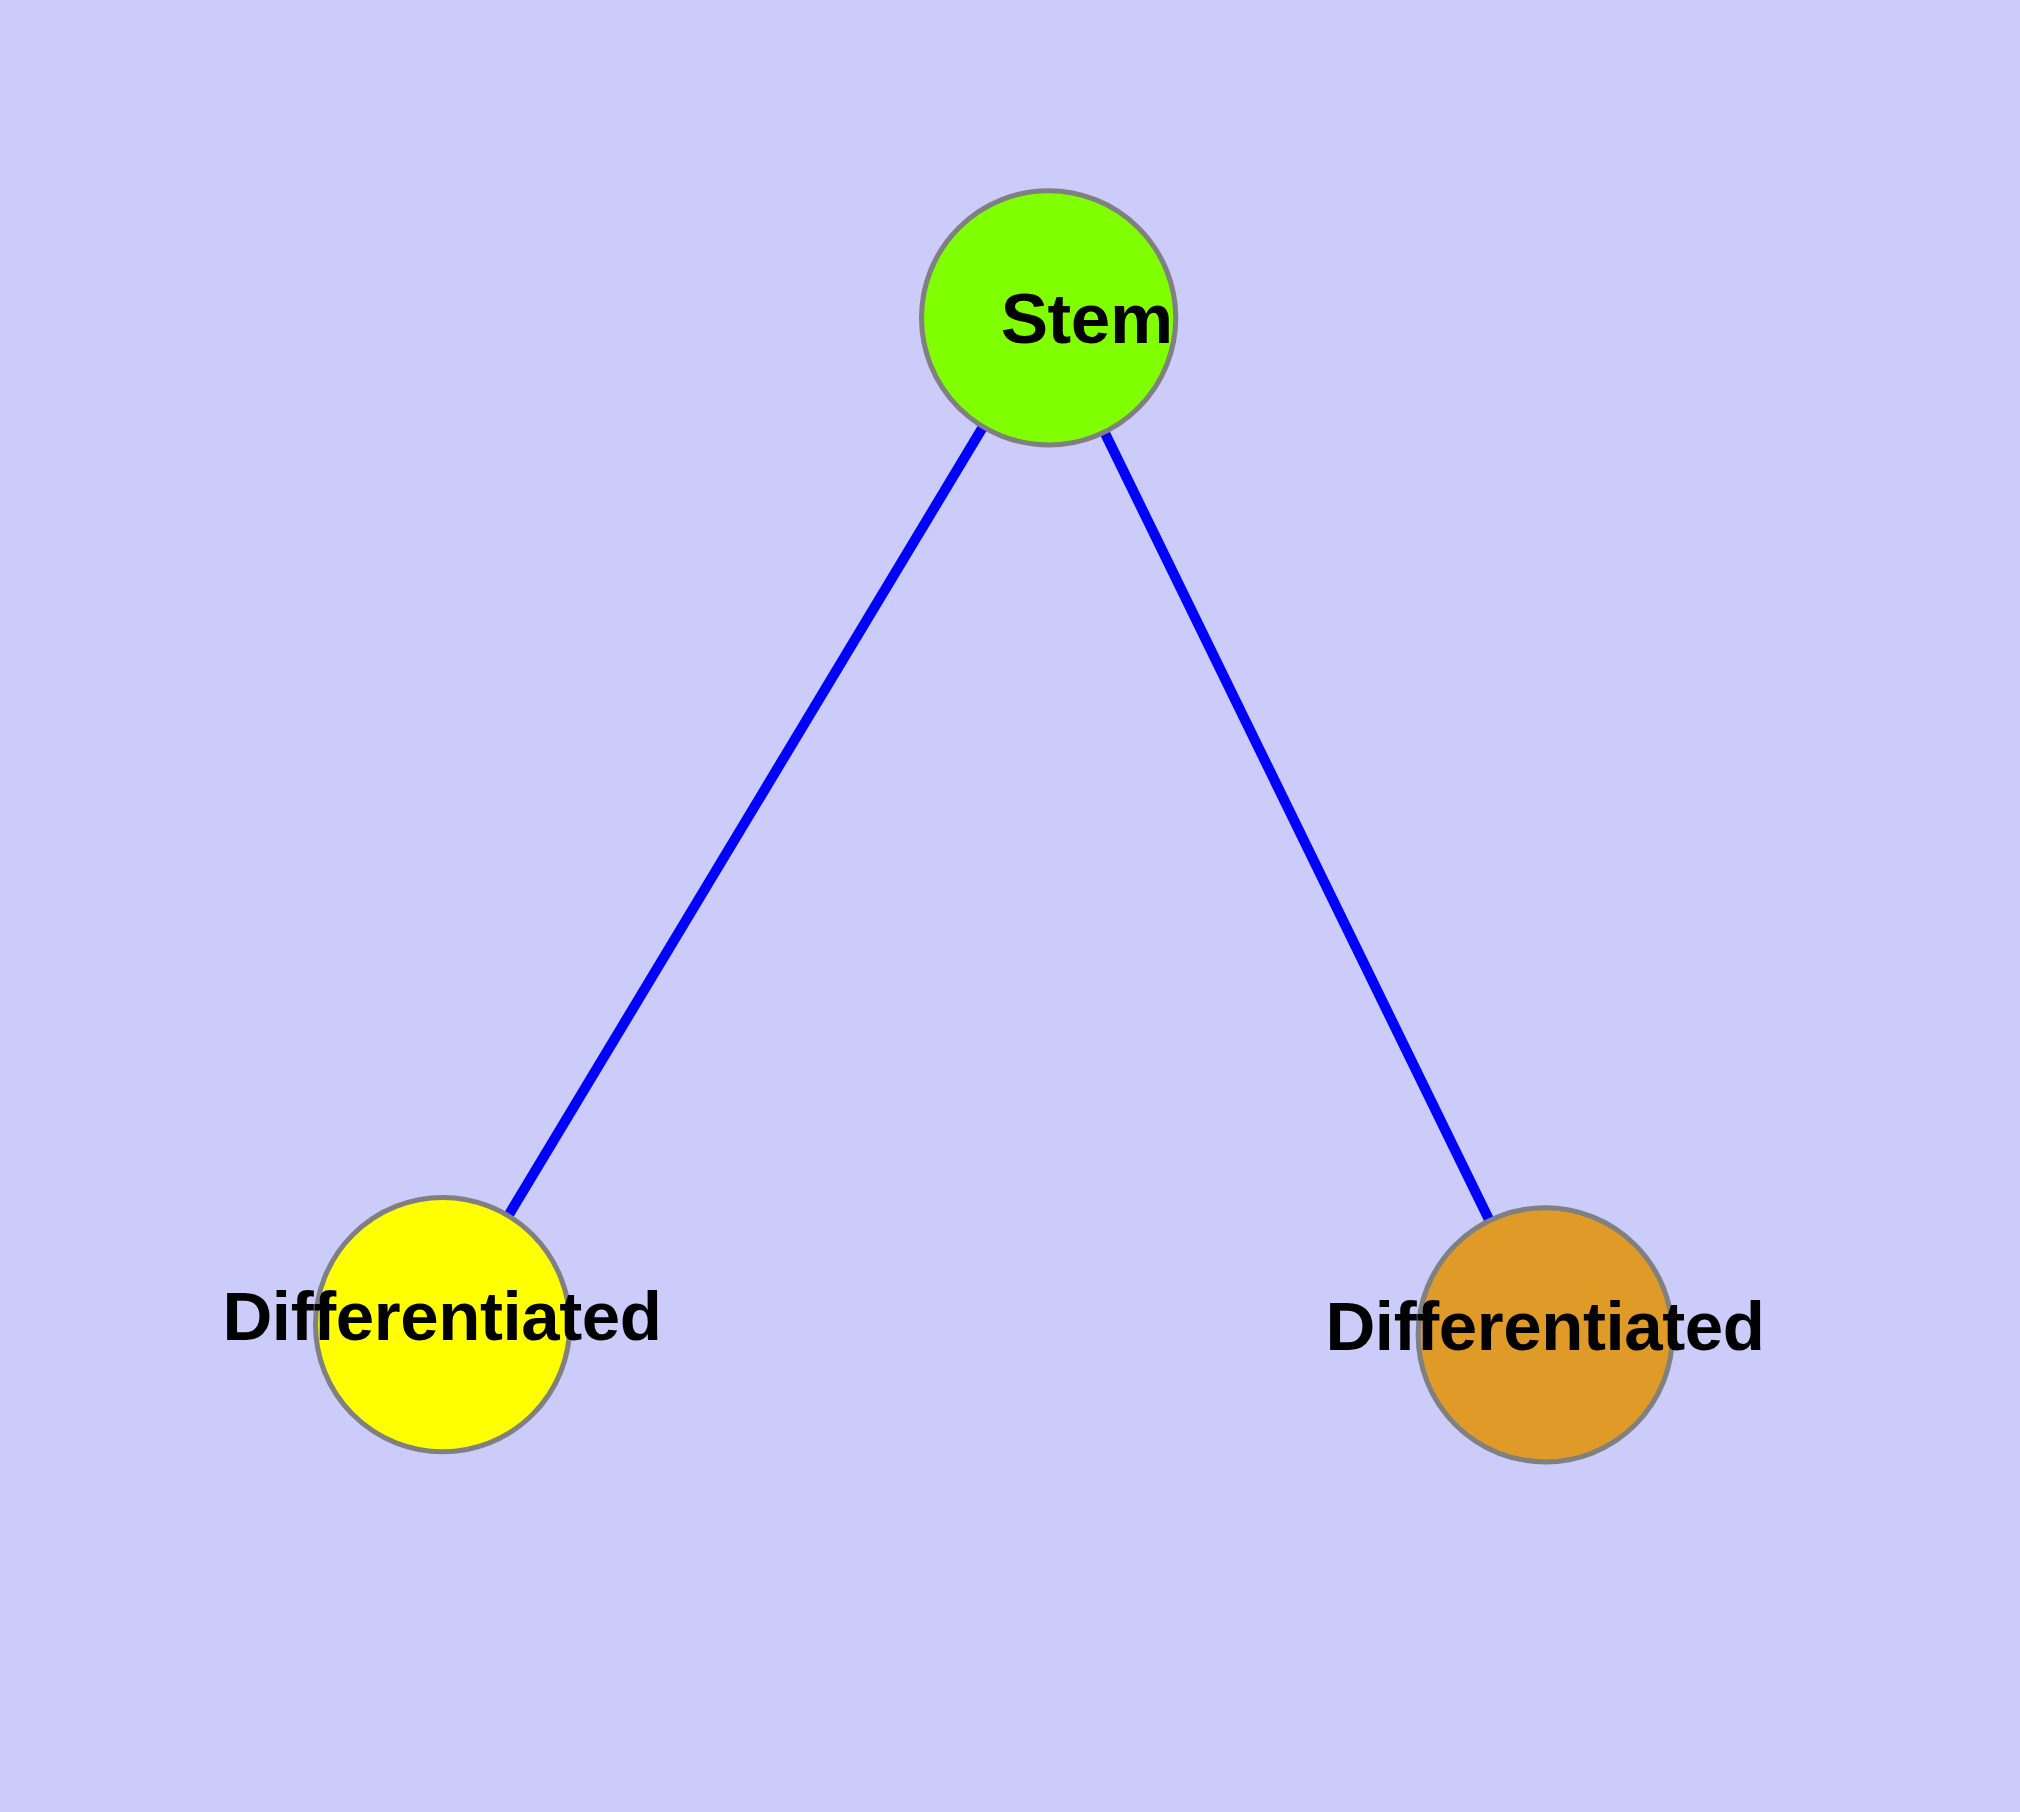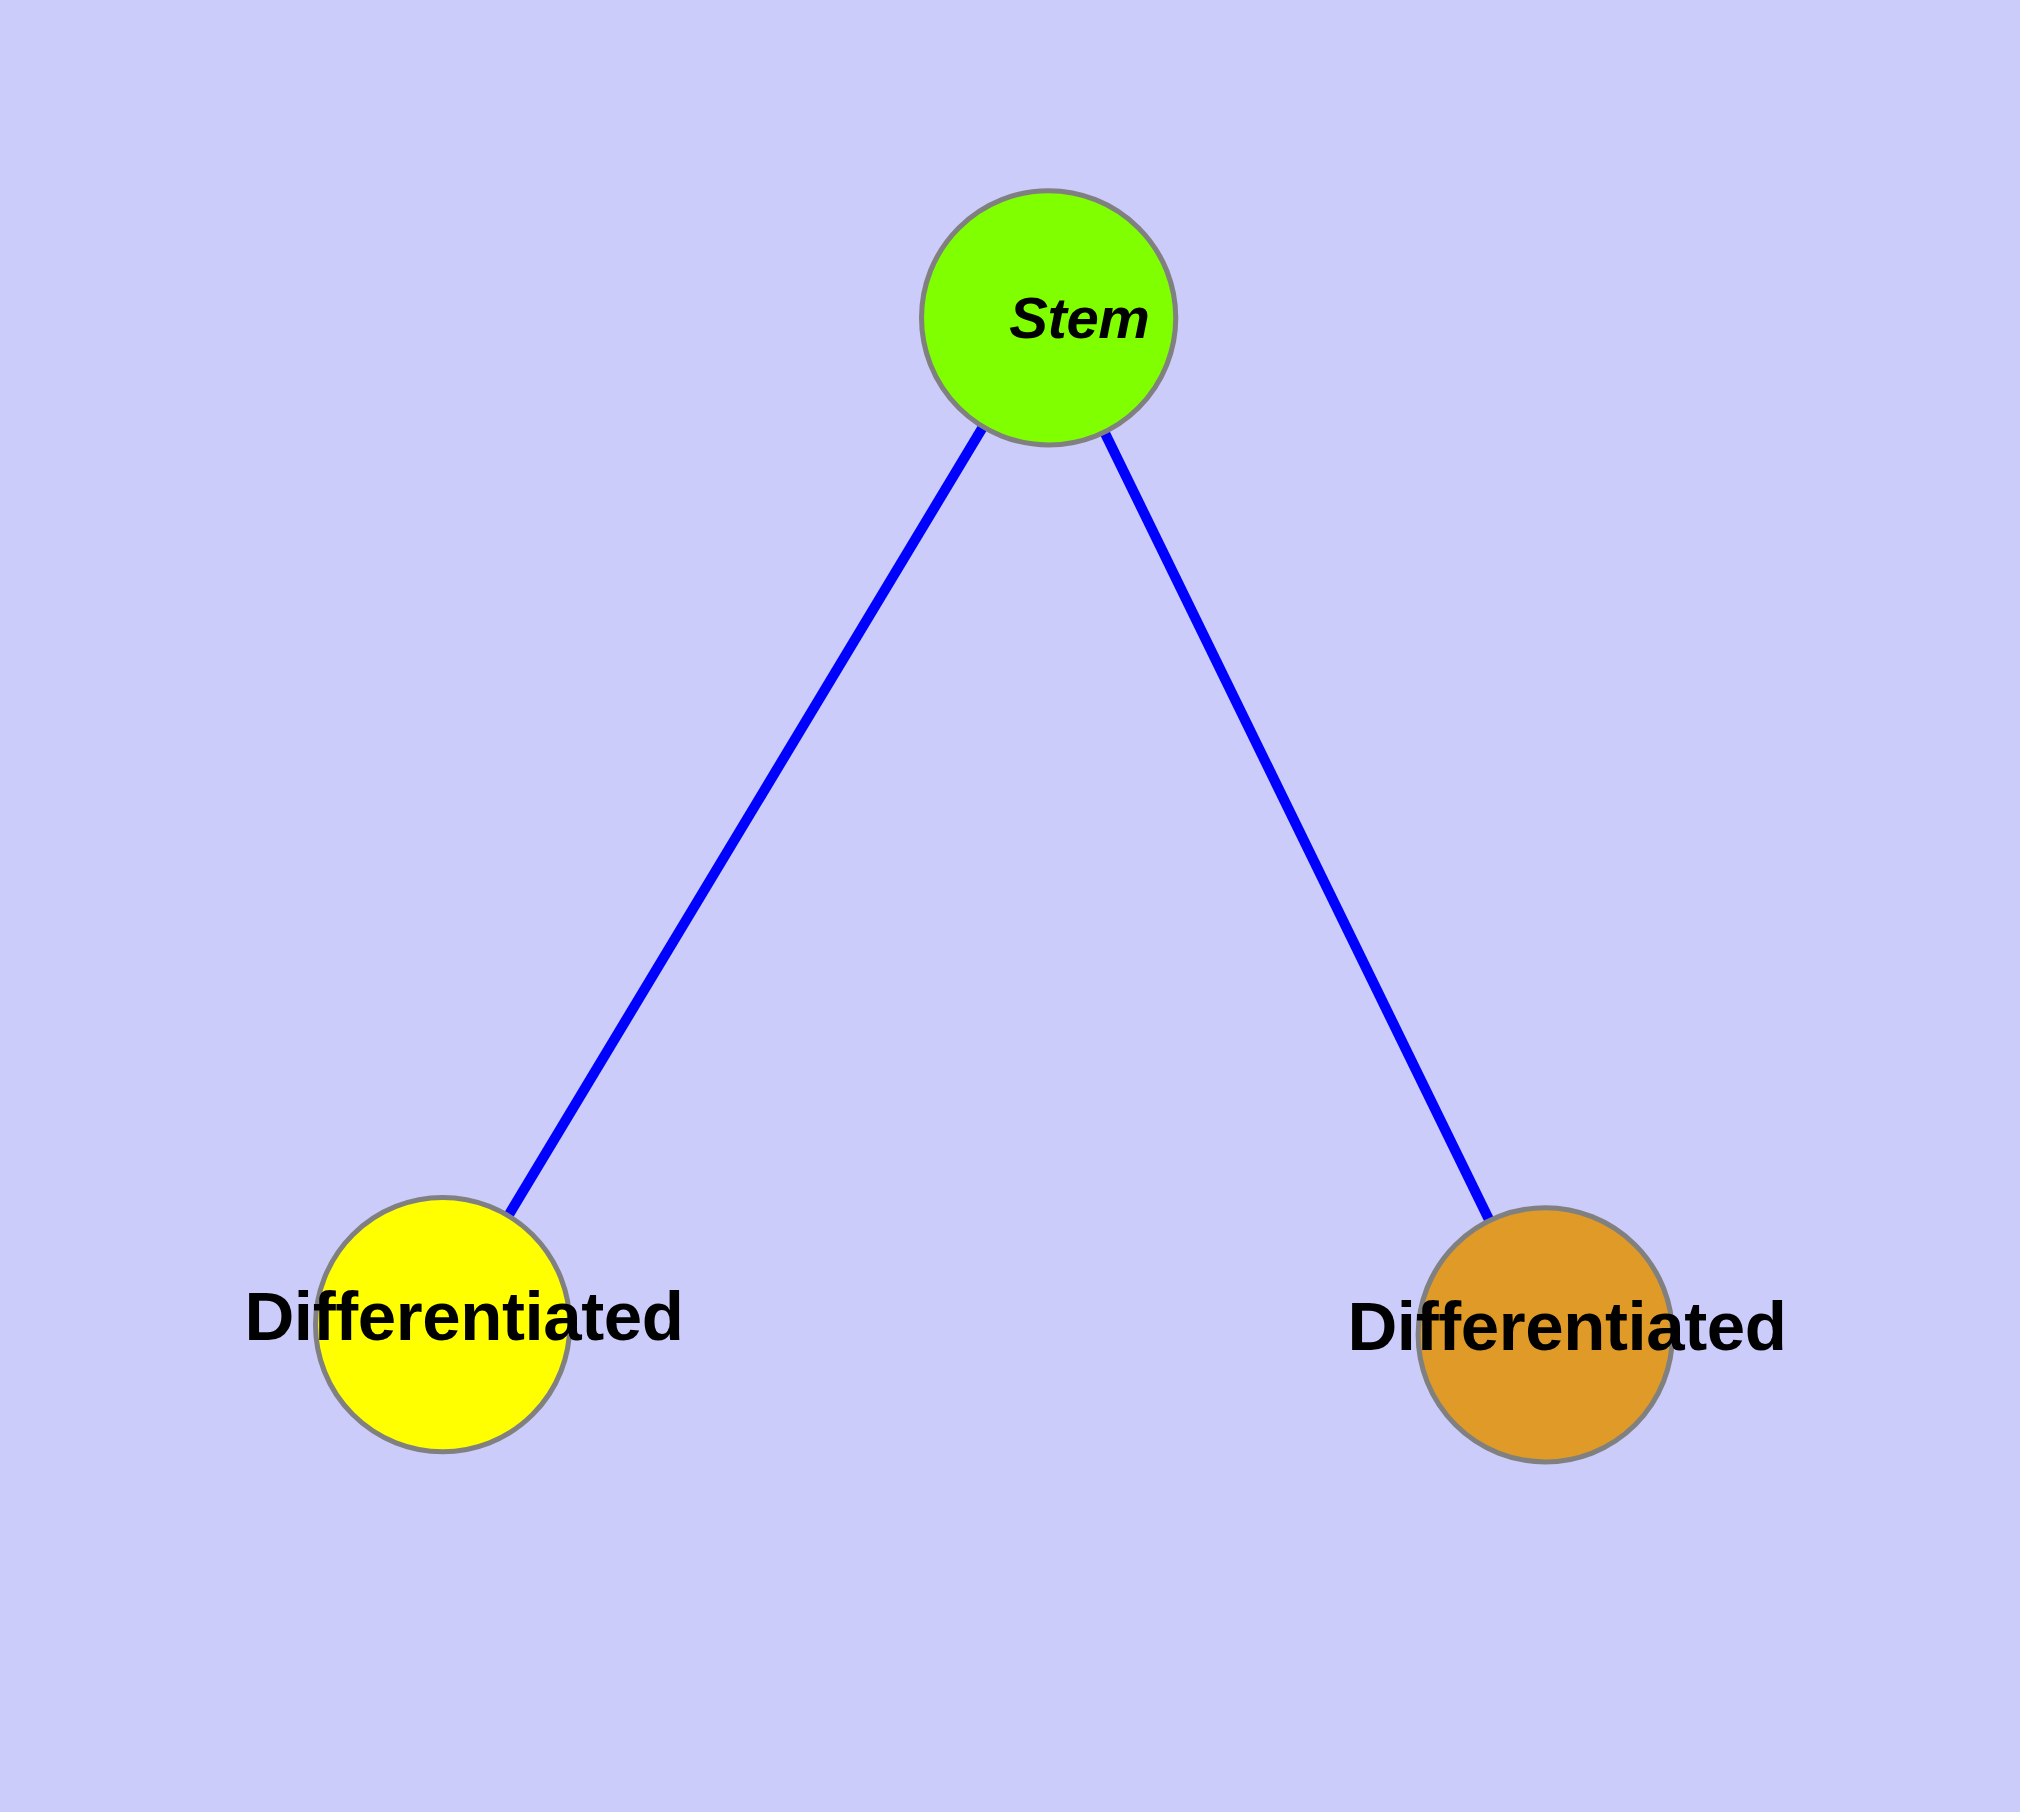--- a/index.html
+++ b/index.html
@@ -30,26 +30,24 @@
     font-family: "Liberation Sans", "DejaVu Sans", sans-serif;
     text-align: center;
     white-space: pre;
     line-height: 1.12;
     letter-spacing: -0.4px;
     transform: translate(-50%, -50%);
     pointer-events: none;
     user-select: none;
   }
   .node-label.lbl-stem {
-    font-size: 58px;
-    font-style: italic;
+    font-size: 71px;
   }
   .node-label.lbl-two-line {
     font-size: 69px;
-    margin-left: 22px;
   }
 </style>
 </head>
 <body style="background: rgb(204, 204, 250);">
 
 <div id="stage" style="width: 2021px; height: 1812px;">
 
   <svg id="graph-canvas" viewBox="0 0 2384 2138">
     <rect id="bg-rect" x="0" y="0" width="2384" height="2138" fill="#ccccfa"></rect>
     <g id="edge-layer">

